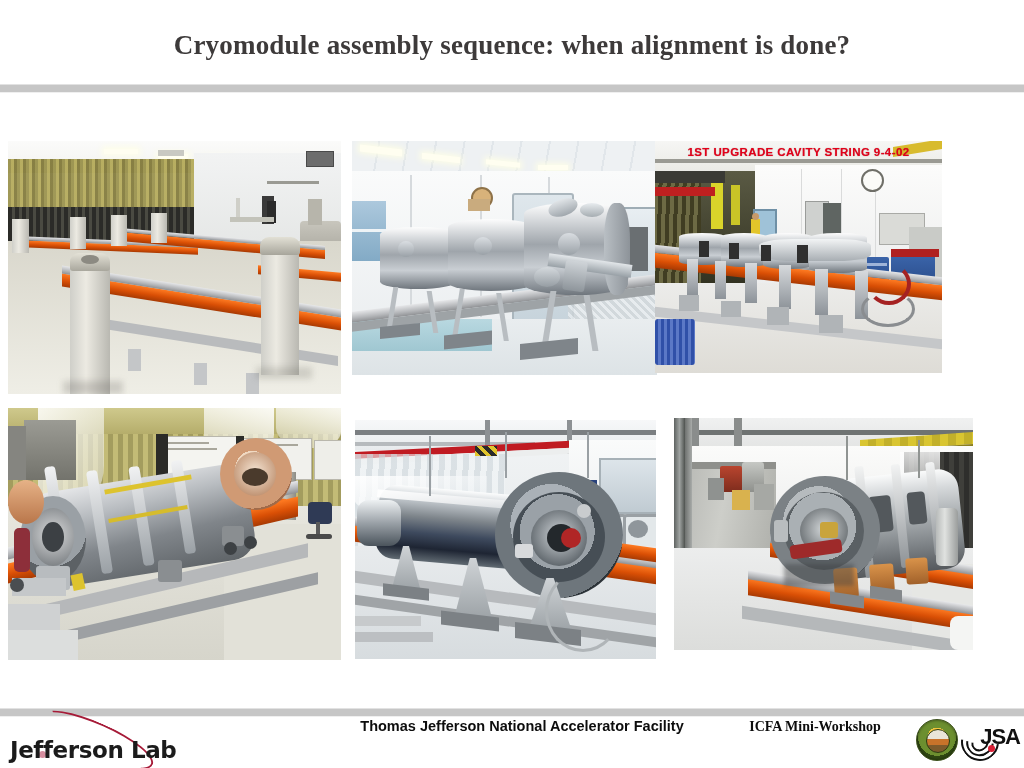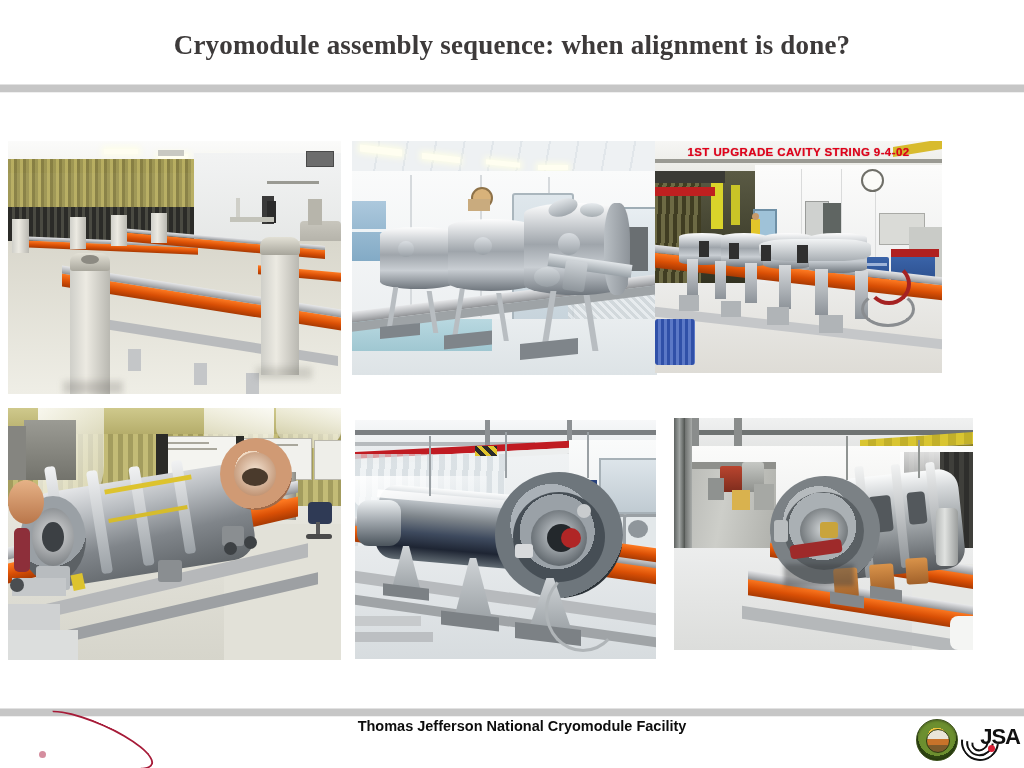--- a/index.html
+++ b/index.html
@@ -547,25 +547,27 @@
     <div class="lay" style="left:276px;top:198px;width:23px;height:34px;background:#f4f5f3;border-radius:8px 0 0 8px;"></div>
   </div>
 </div>
 
 <div id="footer-rule"></div>
 <div id="footer">
 
   <div id="jlab-logo">
     <div id="jlab-swoosh"></div>
     <div id="jlab-dot"></div>
-  </div>
-
-  <div id="facility-name">Thomas Jefferson National Cryomodule Facility</div>
+    <div class="wordmark">Jefferson Lab</div>
+  </div>
+
+  <div id="facility-name">Thomas Jefferson National Accelerator Facility</div>
 
   <div id="event-block">
+    <div>ICFA Mini-Workshop</div>
   </div>
 
   <div id="doe-seal">
     <div class="inner"></div>
   </div>
 
   <div id="jsa-logo">
     <div class="jsa-arc" id="jsa-arc1"></div>
     <div class="jsa-arc" id="jsa-arc2"></div>
     <div class="jsa-arc" id="jsa-arc3"></div>

